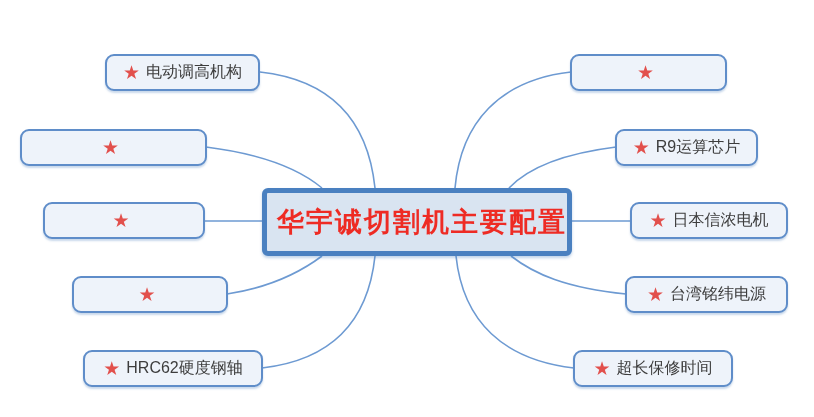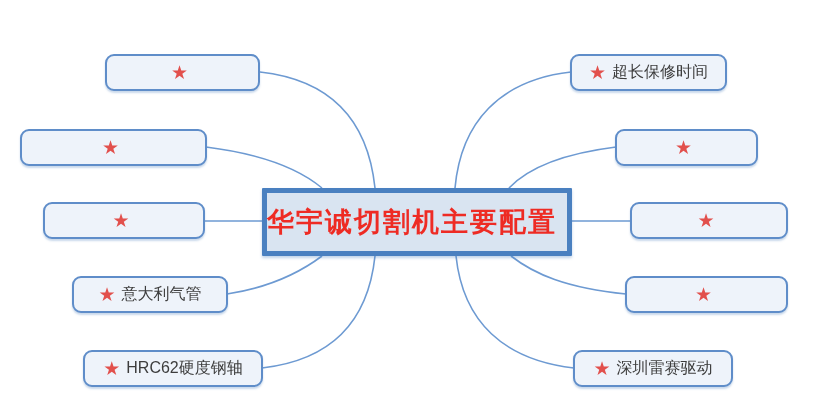--- a/index.html
+++ b/index.html
@@ -34,23 +34,23 @@
   .bnode .lbl{
     font-size:16px;
     color:#3d3d3d;
   }
 
   #center-node{
     position:absolute;
     left:262px;top:188px;width:310px;height:68px;
     box-sizing:border-box;
     border:5px solid #4a80c0;
-    border-radius:1px;
+    border-radius:6px;
     background:#d9e4f1;
-    display:flex;align-items:center;justify-content:flex-start;
+    display:flex;align-items:center;justify-content:flex-end;
     box-shadow:0 2px 3px rgba(74,128,192,0.35);
     cursor:pointer;
   }
   #center-node .lbl{
     font-size:27px;
     font-weight:bold;
     letter-spacing:2px;
     color:#ee2b24;
     white-space:nowrap;
   }
@@ -84,47 +84,49 @@
     <path d="M626,294 C566,288 534,274 511,256"></path>
     <path d="M574,368 C504,360 463,322 456,256"></path>
   </svg>
 
   <div id="center-node">
     <span class="lbl">华宇诚切割机主要配置</span>
   </div>
 
   <div class="bnode n-l1">
     <span class="star">★</span>
+    <span class="lbl">电动调高机构</span>
   </div>
   <div class="bnode n-l2">
     <span class="star">★</span>
   </div>
   <div class="bnode n-l3">
     <span class="star">★</span>
   </div>
   <div class="bnode n-l4">
     <span class="star">★</span>
-    <span class="lbl">意大利气管</span>
   </div>
   <div class="bnode n-l5">
     <span class="star">★</span>
     <span class="lbl">HRC62硬度钢轴</span>
   </div>
 
   <div class="bnode n-r1">
     <span class="star">★</span>
-    <span class="lbl">超长保修时间</span>
   </div>
   <div class="bnode n-r2">
     <span class="star">★</span>
+    <span class="lbl">R9运算芯片</span>
   </div>
   <div class="bnode n-r3">
     <span class="star">★</span>
+    <span class="lbl">日本信浓电机</span>
   </div>
   <div class="bnode n-r4">
     <span class="star">★</span>
+    <span class="lbl">台湾铭纬电源</span>
   </div>
   <div class="bnode n-r5">
     <span class="star">★</span>
-    <span class="lbl">深圳雷赛驱动</span>
+    <span class="lbl">超长保修时间</span>
   </div>
 
 </div>
 
 </body></html>

